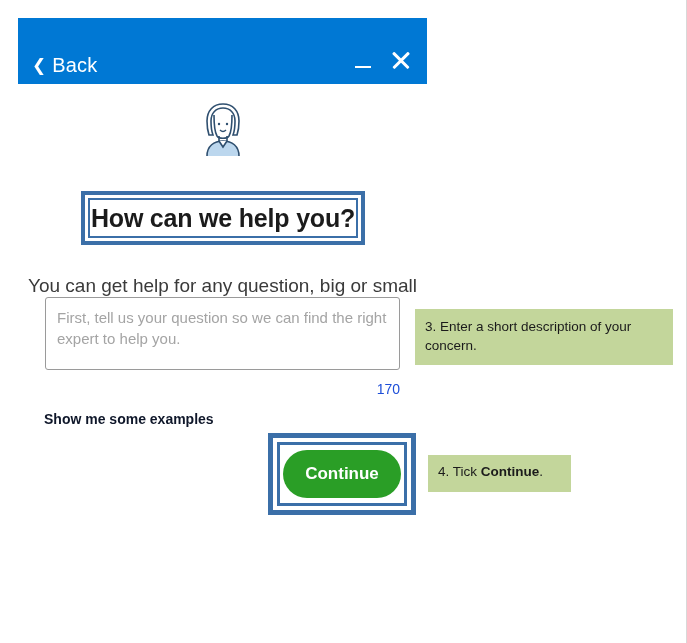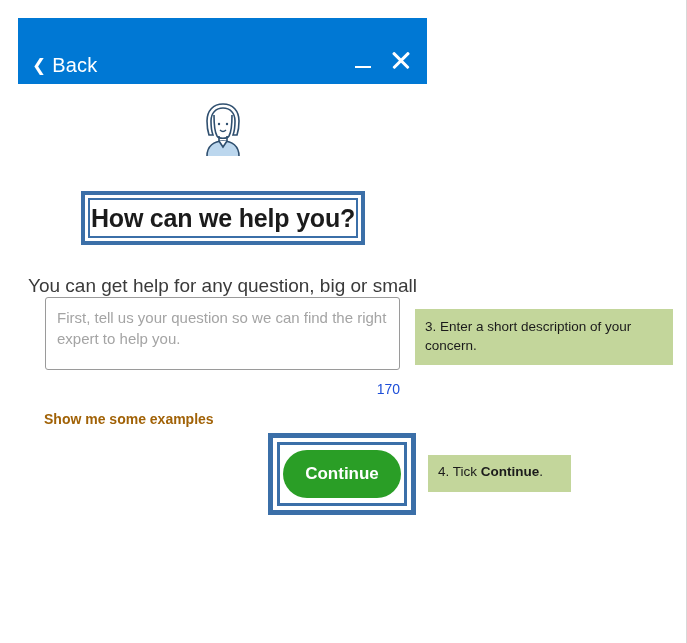--- a/index.html
+++ b/index.html
@@ -181,21 +181,21 @@
     font-size: 14px;
     color: #1d4ed8;
   }
 
   .examples-link {
     position: absolute;
     left: 44px;
     top: 411px;
     font-size: 14px;
     font-weight: 700;
-    color: #a16207;
+    color: #0f172a;
     text-decoration: none;
     cursor: pointer;
   }
 
   
   .continue-highlight {
     position: absolute;
     left: 268px;
     top: 433px;
     width: 148px;

